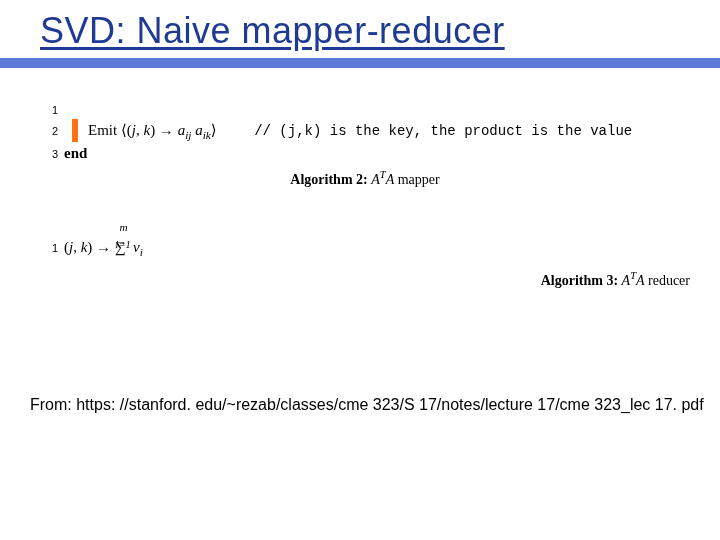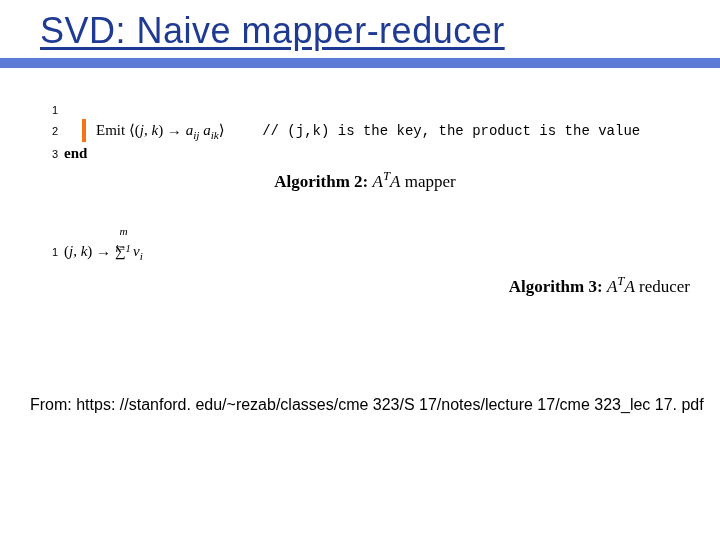--- a/index.html
+++ b/index.html
@@ -54,32 +54,32 @@
   .ln {
     width: 18px;
     text-align: right;
     font-size: 11px;
     color: #000;
     font-family: Arial, sans-serif;
     flex-shrink: 0;
     padding-right: 6px;
   }
   .vline {
-    border-left: 4px solid #f97316;
+    border-left: 6px solid #f97316;
     padding-left: 10px;
-    margin-left: 18px;
+    margin-left: 8px;
   }
   .mono {
     font-family: "Courier New", Courier, monospace;
     font-size: 14px;
   }
   .caption {
     text-align: center;
     font-family: "Times New Roman", Times, serif;
-    font-size: 17px;
+    font-size: 14px;
     margin-top: 8px;
   }
   .footer {
     position: absolute;
     left: 30px;
     bottom: 22px;
     font-family: Arial, Helvetica, sans-serif;
     font-size: 16px;
     color: #000;
   }

